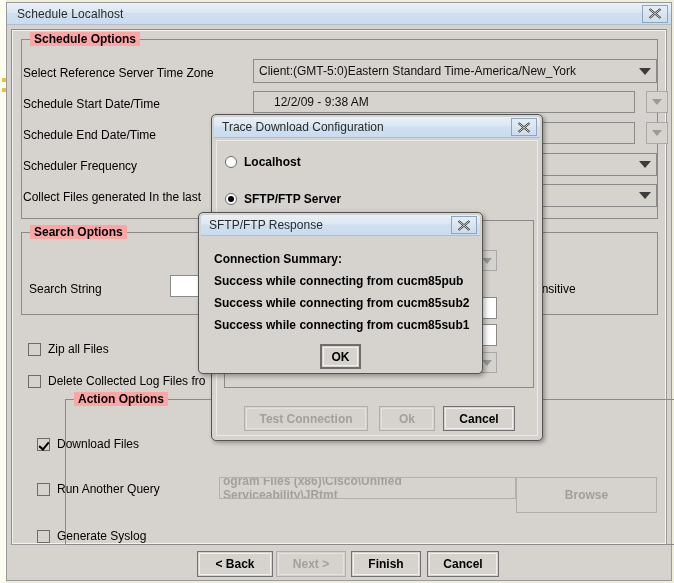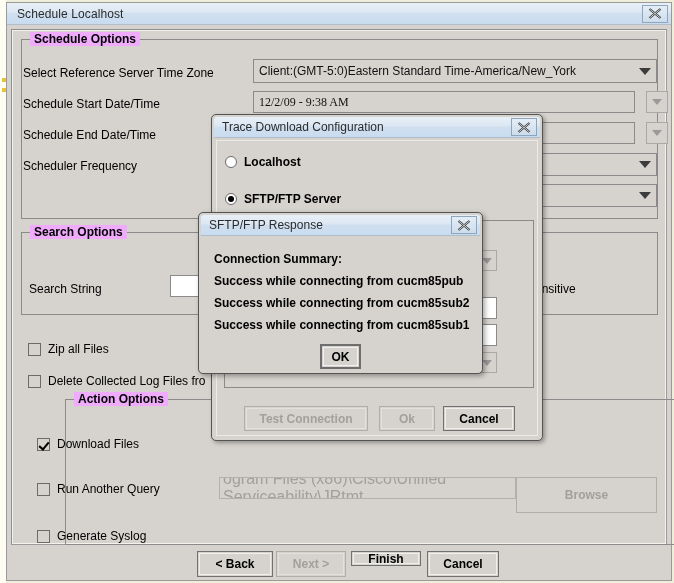--- a/index.html
+++ b/index.html
@@ -51,21 +51,21 @@
   }
   .main-inset2{
     position:absolute;left:5px;top:5px;width:654px;height:514px;
     border:1px solid #f3f2ef;box-sizing:border-box;pointer-events:none;
   }
 
   
   .group{position:absolute;border:1px solid #8a8a8a;border-right:none;border-bottom:none;box-sizing:border-box;}
   .group.full{border:1px solid #8a8a8a;}
   .group > .glabel{
-    position:absolute;top:-8px;left:8px;background:#f0abfc;padding:0 4px;
+    position:absolute;top:-8px;left:8px;background:#fca5a5;padding:0 4px;
     font-weight:bold;font-size:12px;color:#000;white-space:nowrap;
   }
 
   .lbl{position:absolute;font-size:12px;color:#000;white-space:nowrap;}
 
   
   .combo{
     position:absolute;box-sizing:border-box;
     background:#d6d3ce;border:1px solid #8a8a8a;
     display:flex;align-items:center;gap:41px;
@@ -73,29 +73,29 @@
   .combo .txt{flex:1;padding-left:5px;font-size:12px;color:#111;white-space:nowrap;overflow:hidden;}
   .combo .arrow{
     width:22px;height:100%;display:flex;align-items:center;justify-content:center;
   }
   .tri{width:0;height:0;border-left:6px solid transparent;border-right:6px solid transparent;border-top:7px solid #3c3c3c;}
   .tri.sm{border-left:5px solid transparent;border-right:5px solid transparent;border-top:6px solid #9a9a9a;}
   
   .field{
     position:absolute;box-sizing:border-box;background:#d6d3ce;
     border:1px solid #8a8a8a;display:flex;align-items:center;
-    padding-left:5px;font-size:12px;color:#111;white-space:nowrap;overflow:hidden;font-family:Liberation Serif, serif;
+    padding-left:20px;font-size:12px;color:#111;white-space:nowrap;overflow:hidden;
   }
   .spinbtn{
     position:absolute;box-sizing:border-box;background:#d6d3ce;
     border:1px solid #a8a8a8;display:flex;align-items:center;justify-content:center;
   }
   .textinput{
     position:absolute;box-sizing:border-box;background:#fff;border:1px solid #8a8a8a;
-    font-size:16px;padding-left:3px;color:#111;display:flex;align-items:center;
+    font-size:12px;padding-left:3px;color:#111;display:flex;align-items:center;font-weight:bold;
   }
 
   
   .cbrow{position:absolute;display:flex;align-items:center;}
   .cb{
     width:13px;height:13px;box-sizing:border-box;
     border:1px solid #6b6b6b;background:#d6d3ce;
     margin-right:7px;position:relative;flex:none;
   }
   .cb.checked:after{
@@ -190,20 +190,21 @@
     <div class="main-inset2"></div>
 
     <div class="group full" style="left:14px;top:14px;width:637px;height:180px;">
       <div class="glabel">Schedule Options</div>
     </div>
 
     <div class="lbl" style="left:16px;top:41px;">Select Reference Server Time Zone</div>
     <div class="lbl" style="left:16px;top:72px;">Schedule Start Date/Time</div>
     <div class="lbl" style="left:16px;top:103px;">Schedule End Date/Time</div>
     <div class="lbl" style="left:16px;top:134px;">Scheduler Frequency</div>
+    <div class="lbl" style="left:16px;top:165px;">Collect Files generated In the last</div>
 
     <div class="combo" style="left:246px;top:34px;width:404px;height:24px;">
       <div class="txt">Client:(GMT-5:0)Eastern Standard Time-America/New_York</div>
       <div class="arrow">
           <div class="tri"></div>
         </div>
     </div>
 
     <div class="field" style="left:246px;top:66px;width:382px;height:22px;">12/2/09 - 9:38 AM</div>
     <div class="spinbtn" style="left:639px;top:66px;width:22px;height:22px;">
@@ -279,21 +280,21 @@
 
     <div class="botbar">
       <div class="btn disabled" style="left:265px;top:2px;width:70px;height:26px;">
         <span class="inner"></span>
         <span>Next &gt;</span>
       </div>
       <div class="btn" style="left:186px;top:2px;width:76px;height:26px;">
         <span class="inner"></span>
         <span>&lt; Back</span>
       </div>
-      <div class="btn" style="left:340px;top:2px;width:70px;height:15px;">
+      <div class="btn" style="left:340px;top:2px;width:70px;height:26px;">
         <span class="inner"></span>
         <span>Finish</span>
       </div>
       <div class="btn" style="left:416px;top:2px;width:72px;height:26px;">
         <span class="inner"></span>
         <span>Cancel</span>
       </div>
     </div>
 
   </div>

